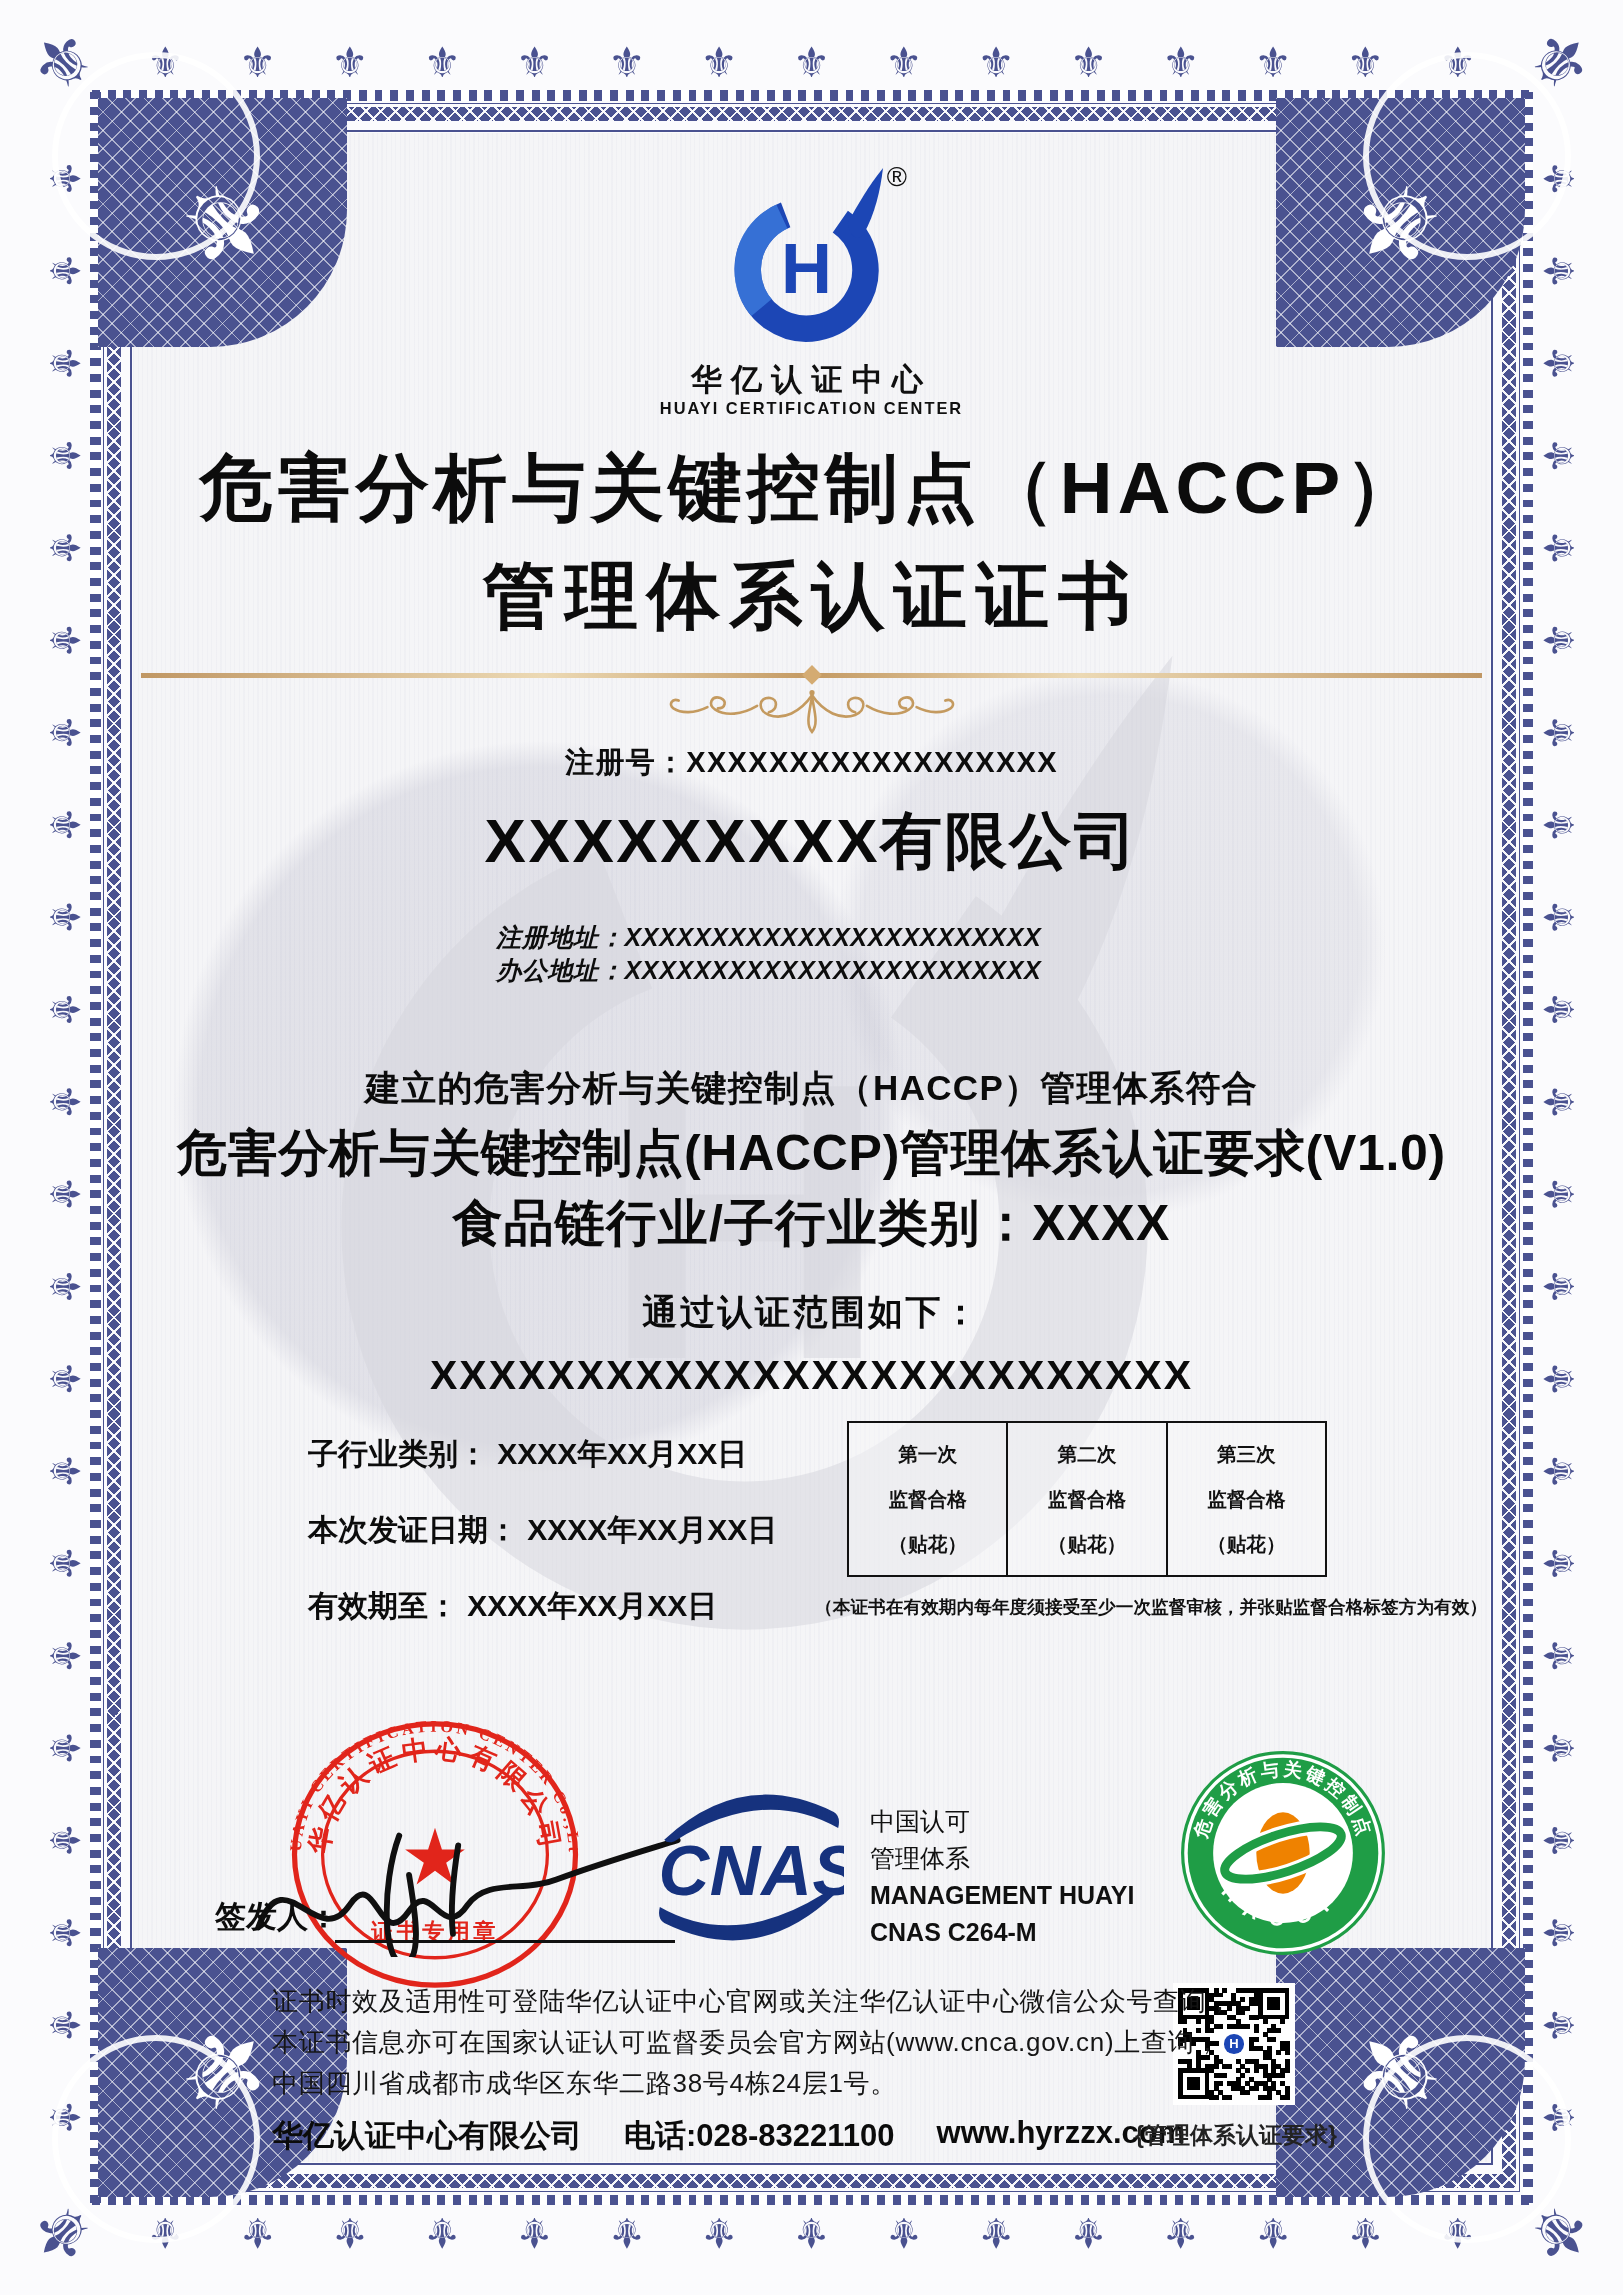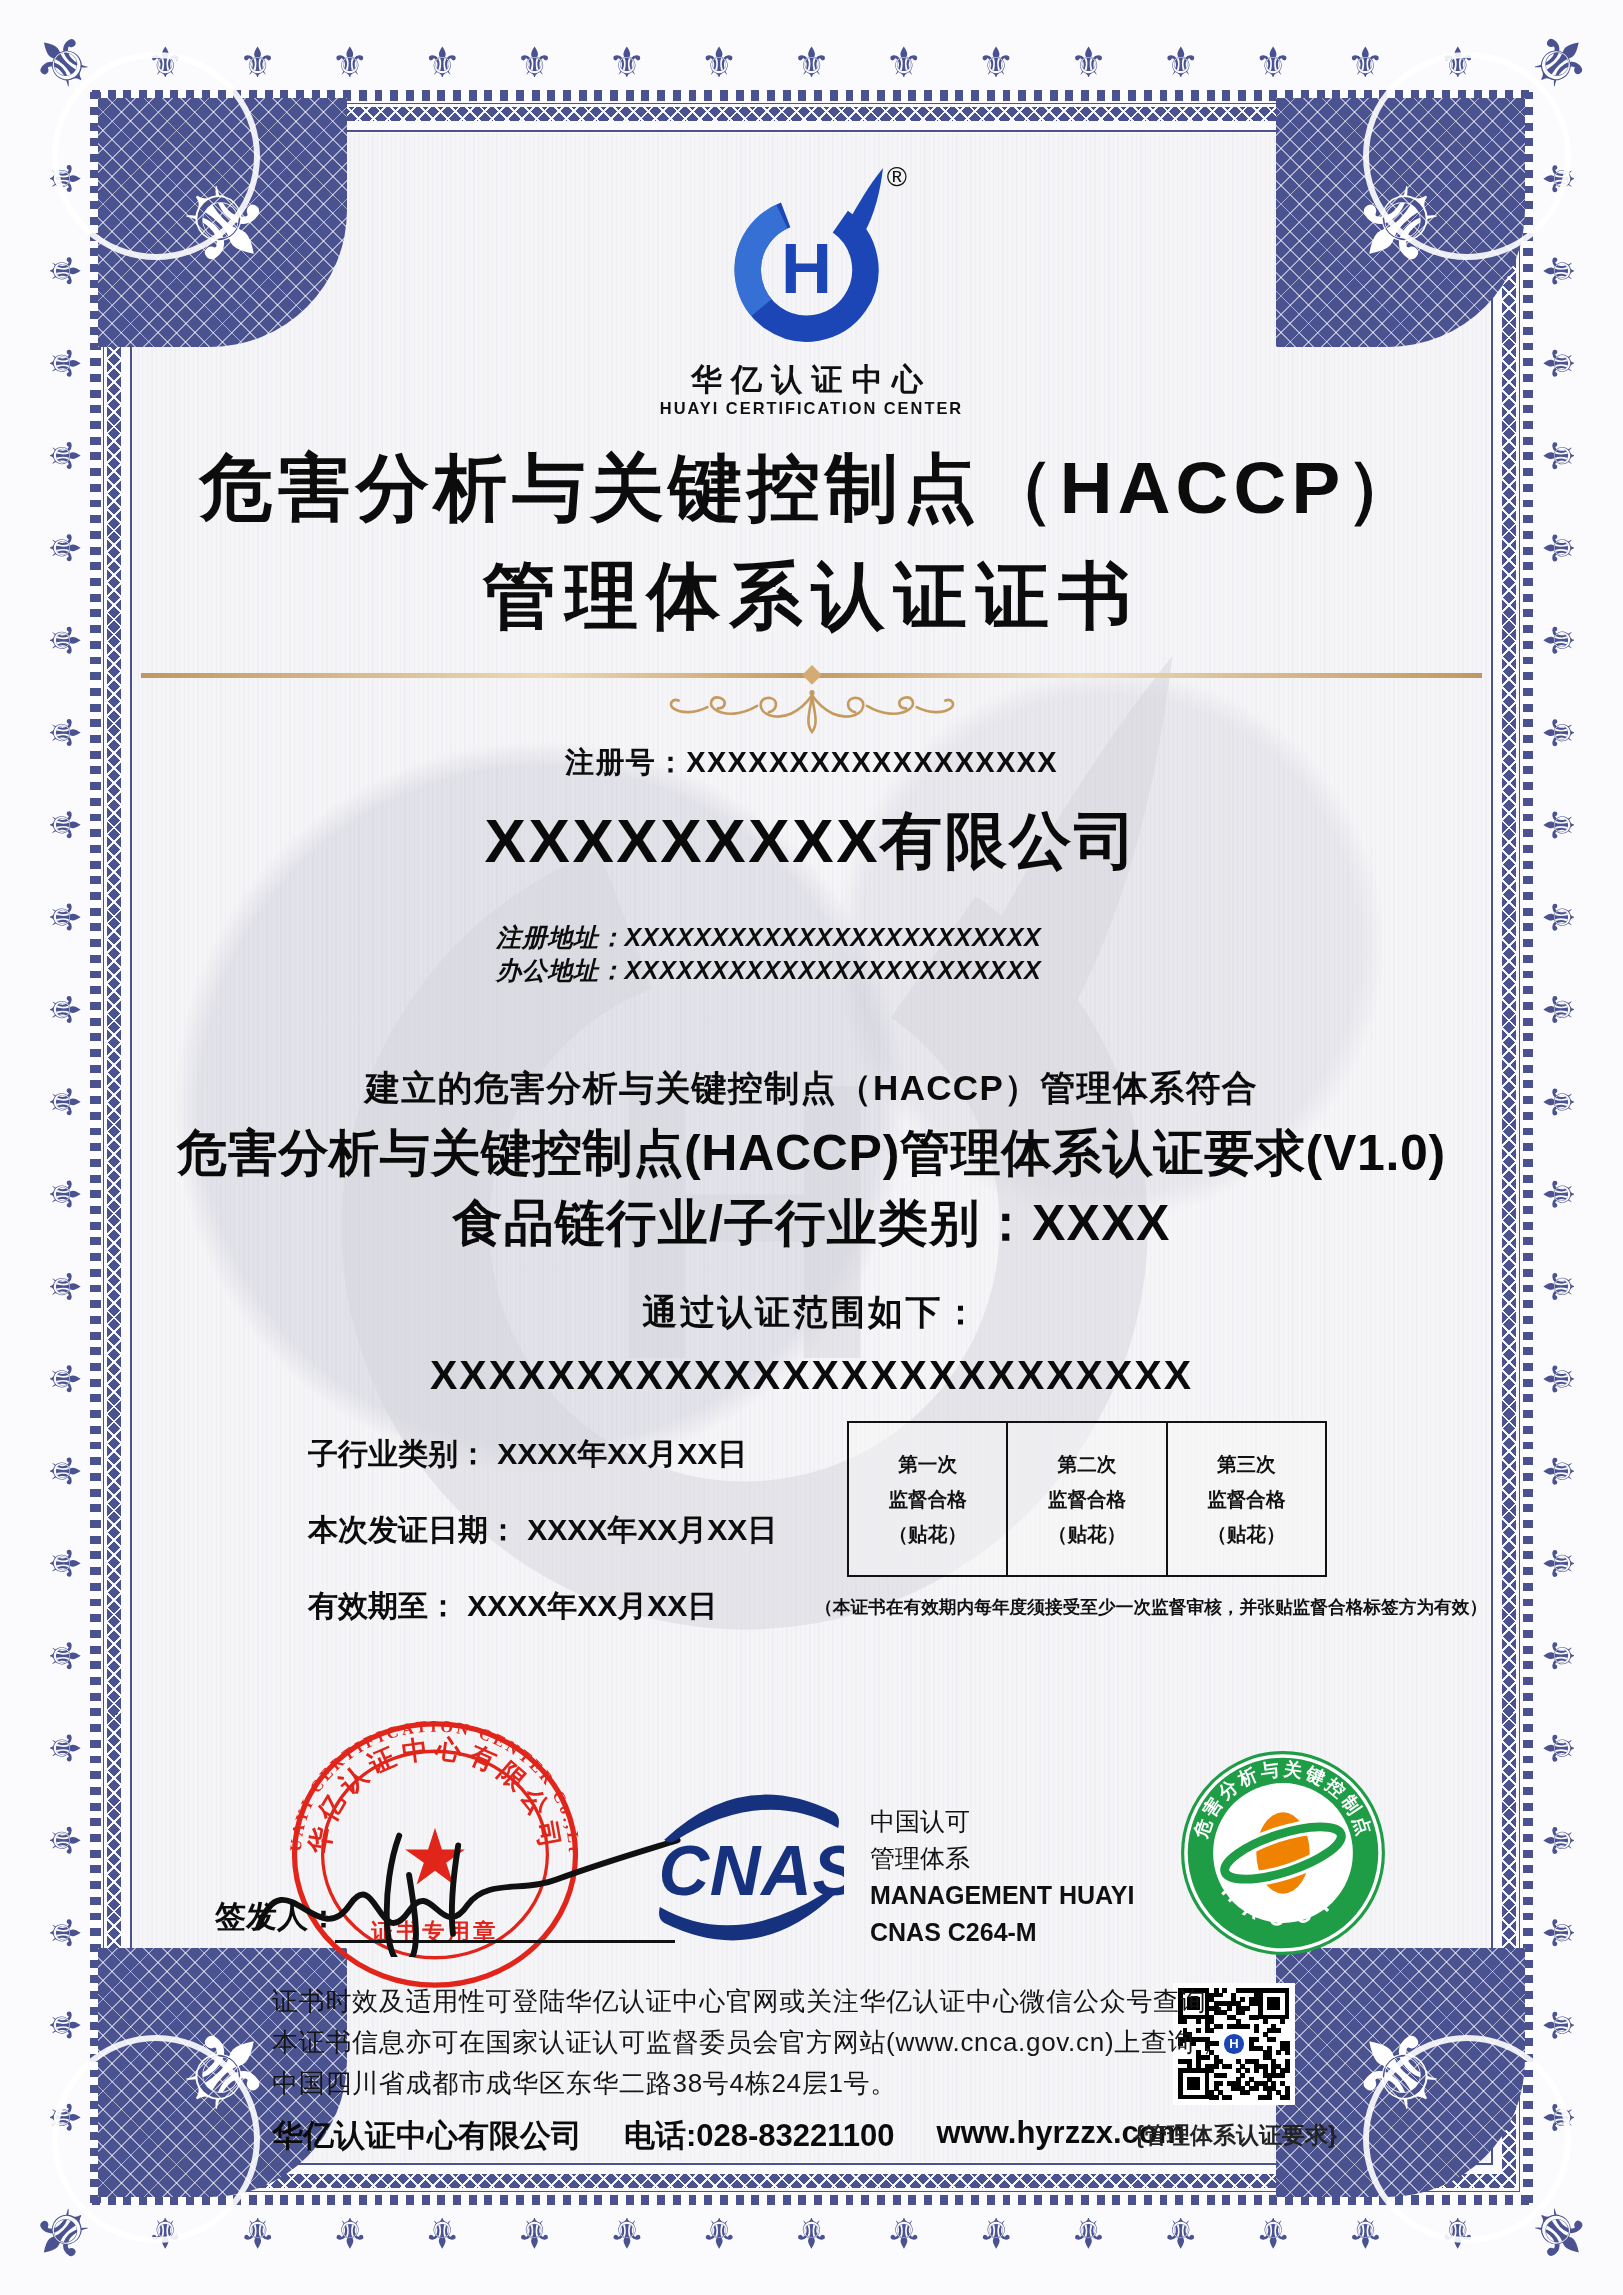--- a/index.html
+++ b/index.html
@@ -78,21 +78,21 @@
   .comp-intro{top:1065px;font-size:35px;font-weight:700;color:#0b0b0b;letter-spacing:1.3px;}
   .comp-standard{top:1120px;font-size:50px;font-weight:900;color:#0a0a0a;letter-spacing:0.7px;}
   .comp-category{top:1190px;font-size:50px;font-weight:900;color:#0a0a0a;letter-spacing:1.3px;}
   .scope-h{top:1289px;font-size:35px;font-weight:700;color:#0b0b0b;letter-spacing:2.6px;}
   .scope-v{top:1352px;font-size:41px;font-weight:600;color:#0b0b0b;letter-spacing:2px;}
   .dates{left:308px;top:1434px;font-size:30px;color:#0c0c0c;}
   .dates .row{margin-bottom:35px;white-space:nowrap;}
   .dates .lab{font-weight:900;}
   .dates .val{font-weight:600;margin-left:9.2px;}
   .sup-table{left:847px;top:1421px;width:476px;height:152px;display:flex;border:2.6px solid #111;background:rgba(245,245,247,.55);}
-  .sup-cell{flex:1;border-right:2.6px solid #111;display:flex;flex-direction:column;justify-content:center;align-items:center;gap:8px;
+  .sup-cell{flex:1;border-right:2.6px solid #111;display:flex;flex-direction:column;justify-content:center;align-items:center;gap:18px;
     font-size:19.6px;font-weight:700;color:#111;}
   .sup-cell:last-child{border-right:none;}
   .sup-note{left:815px;top:1595px;width:543px;text-align:center;font-size:17.7px;font-weight:700;color:#111;white-space:nowrap;}
   .seal-svg{left:281px;top:1714px;}
   .sig-svg{left:242px;top:1806px;}
   .issuer{left:215px;top:1896px;font-size:31px;font-weight:800;color:#0c0c0c;}
   .issuer-line{left:335px;top:1940px;width:340px;border-bottom:3.3px solid #111;height:0;}
   .cnas-svg{left:654px;top:1775px;}
   .cnas-text{left:870px;top:1803px;font-size:25px;color:#101010;line-height:37px;}
   .cnas-text .b{font-weight:800;}

